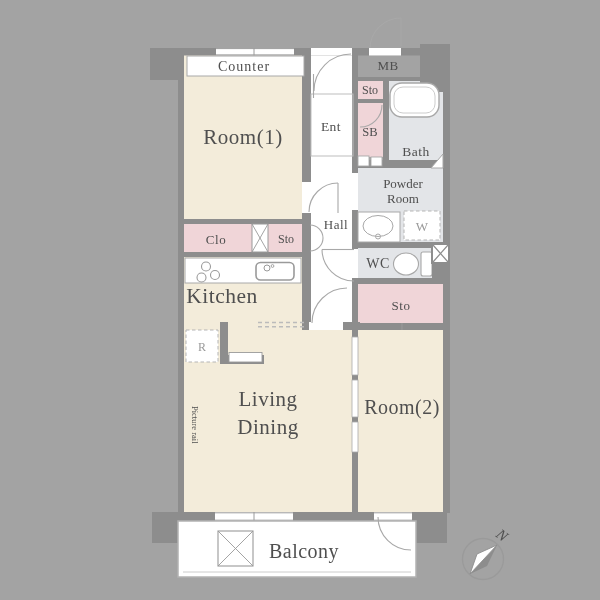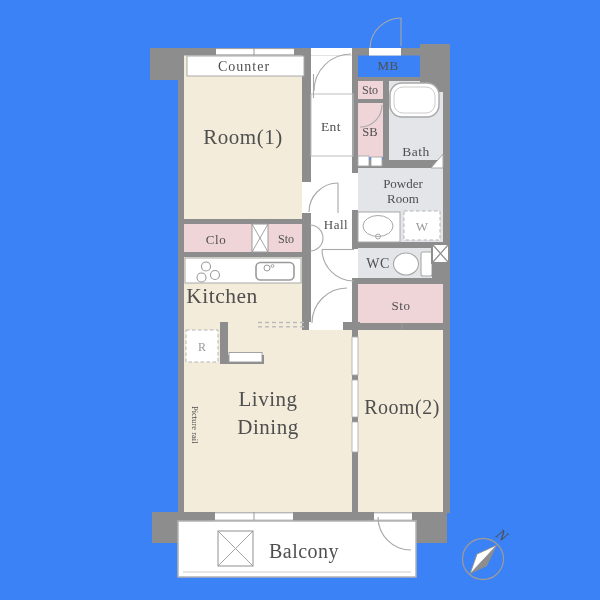--- a/index.html
+++ b/index.html
@@ -1,16 +1,16 @@
 <!DOCTYPE html>
 <html style="--wall: #8d8d8d; --cream: #f3ecda; --pink: #f0d5d8; --grayroom: #e3e5e8; --line: #a8a8a8; --text: #4f4f4f; --subtle: #9a9a9a;"><head>
 <meta charset="utf-8">
 <style>
   html,body{margin:0;padding:0;background:#fff;}
-  #stage{position:relative;width:600px;height:600px;background:#3b82f6;overflow:hidden;}
+  #stage{position:relative;width:600px;height:600px;background:#a3a3a3;overflow:hidden;}
   svg{display:block;}
   text{font-family:"Liberation Serif","DejaVu Serif",serif;fill:var(--text);}
   .wall{fill:var(--wall);}
   .floor-cream{fill:var(--cream);}
   .floor-pink{fill:var(--pink);}
   .floor-gray{fill:var(--grayroom);}
   .white{fill:#ffffff;}
   .ln{stroke:var(--line);fill:none;}
   .fix{fill:#ffffff;stroke:var(--line);}
   .arc{stroke:var(--line);fill:none;stroke-width:1.1;}

